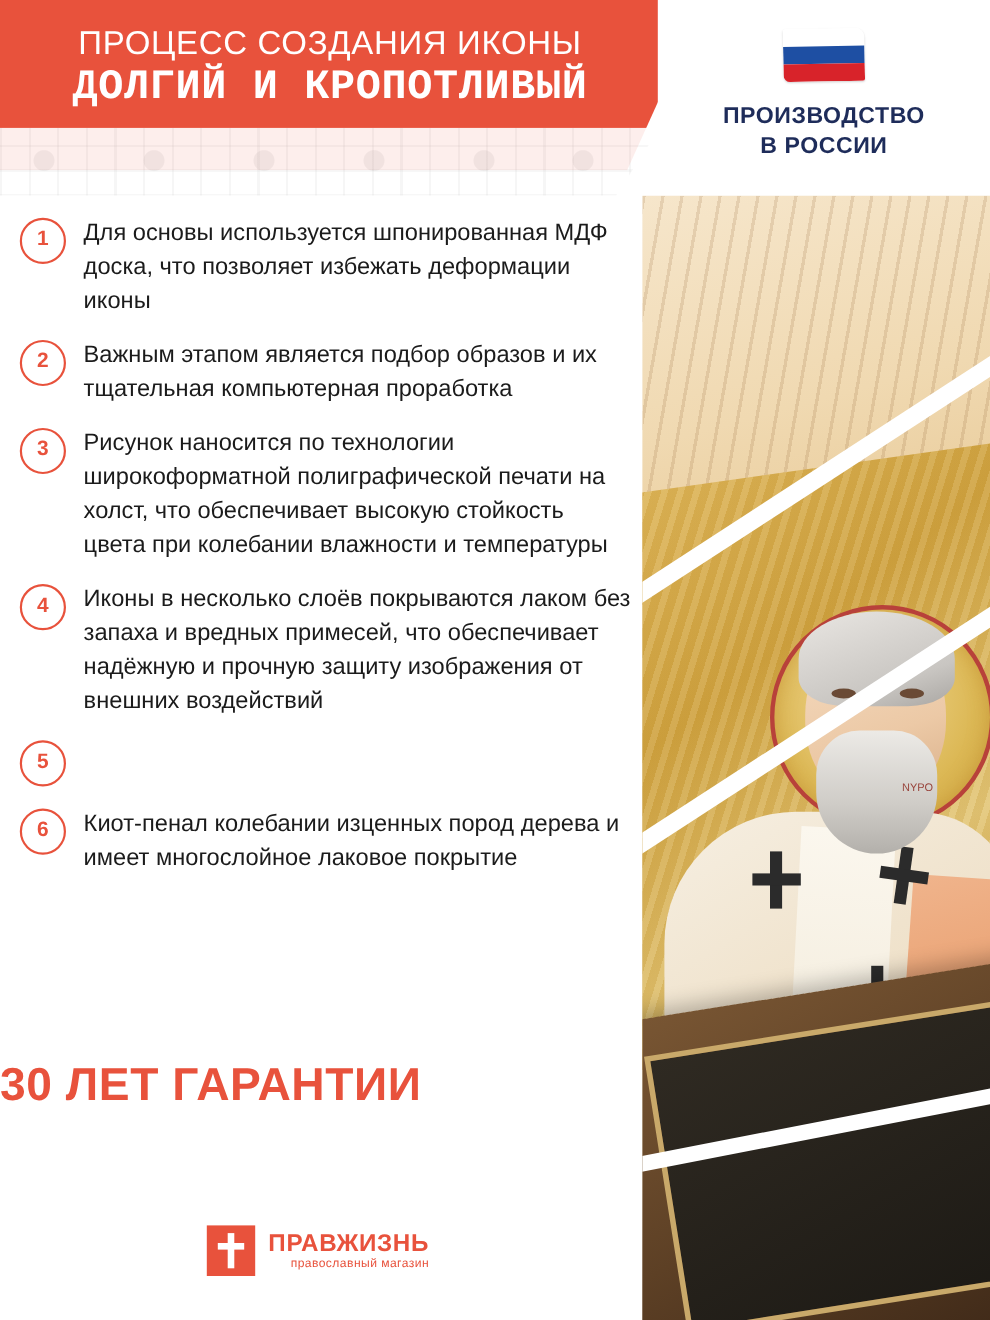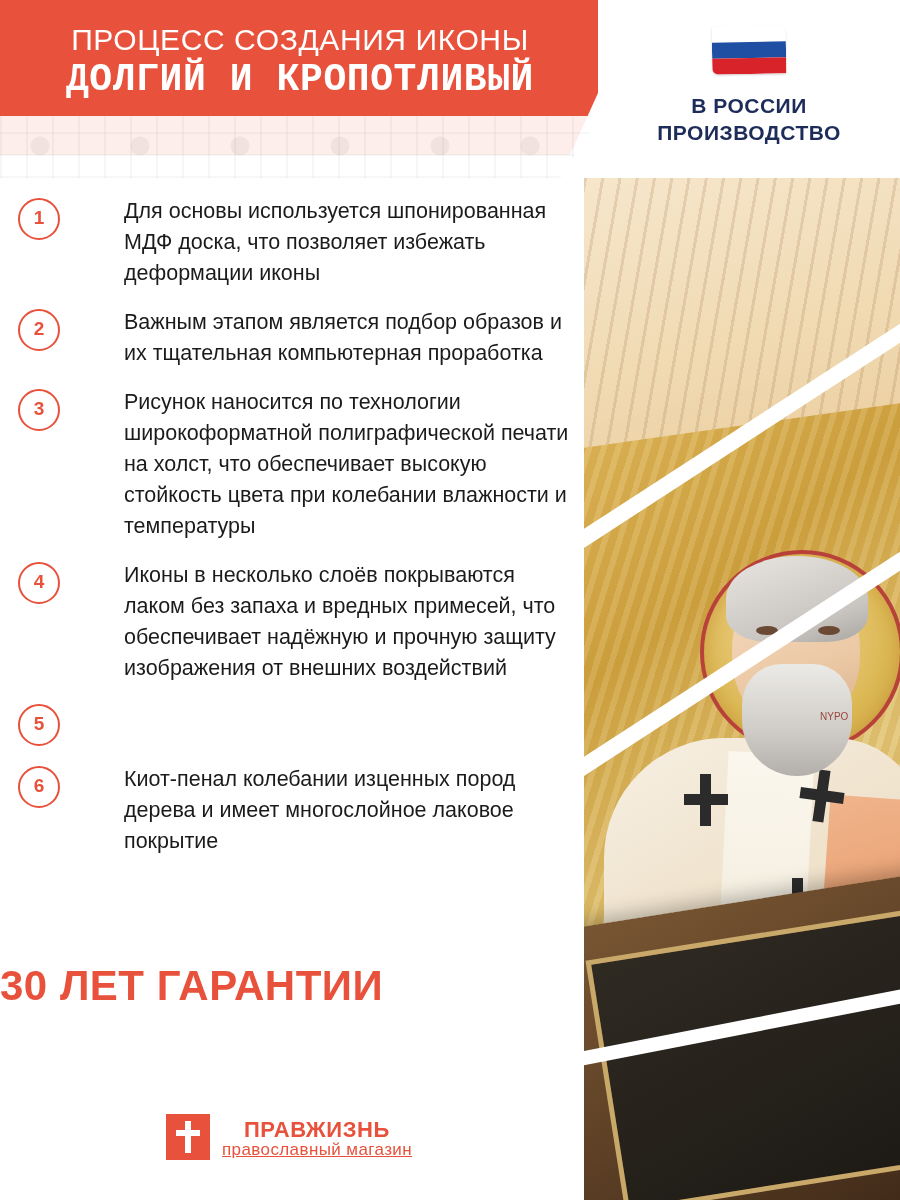--- a/index.html
+++ b/index.html
@@ -146,21 +146,20 @@
     line-height: 35px;
     text-align: center;
     margin-right: 16px;
     margin-top: 2px;
   }
   .step-text {
     flex: 1 1 auto;
     font-size: 21.5px;
     line-height: 31px;
     color: #1b1b1b;
-    margin-left: 48px;
   }
 
   
   .guarantee {
     position: absolute;
     top: 962px;
     left: 0;
     width: 578px;
     text-align: left;
     color: #e8523c;
@@ -199,35 +198,34 @@
   }
   .logo-mark::after {
     content: "";
     position: absolute;
     left: 10px;
     top: 16px;
     width: 24px;
     height: 6px;
     background: #ffffff;
   }
-  .logo-text { text-align: center; }
+  .logo-text { text-align: right; }
   .logo-name {
     color: #e8523c;
     font-size: 22px;
     font-weight: bold;
     letter-spacing: 0.6px;
     line-height: 24px;
     text-transform: uppercase;
   }
   .logo-sub {
     color: #e8523c;
-    font-size: 17px;
+    font-size: 11px;
     letter-spacing: 0.4px;
     line-height: 15px;
-    text-decoration: underline;
   }
 
   
   .photo {
     position: absolute;
     top: 178px;
     right: 0;
     width: 322px;
     height: 1022px;
     overflow: hidden;
@@ -431,22 +429,22 @@
       <div class="title-line2">ДОЛГИЙ И КРОПОТЛИВЫЙ</div>
     </div>
 
     <div class="header-right">
       <div class="flag">
         <div class="stripe white"></div>
         <div class="stripe blue"></div>
         <div class="stripe red"></div>
       </div>
       <div class="made-in">
+        <div>ПРОИЗВОДСТВО</div>
         <div>В РОССИИ</div>
-        <div>ПРОИЗВОДСТВО</div>
       </div>
     </div>
   </div>
 
   <div class="steps">
     <div class="step">
       <div class="step-num">1</div>
       <div class="step-text">Для основы используется шпонированная МДФ доска, что позволяет избежать деформации иконы</div>
     </div>
     <div class="step">

